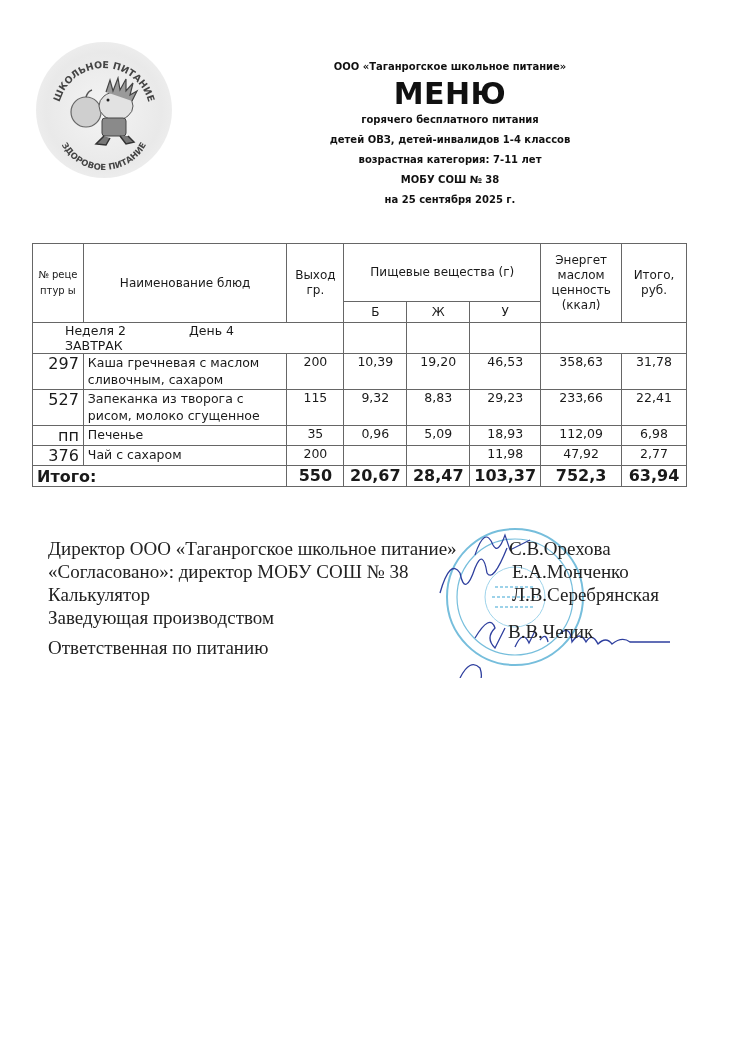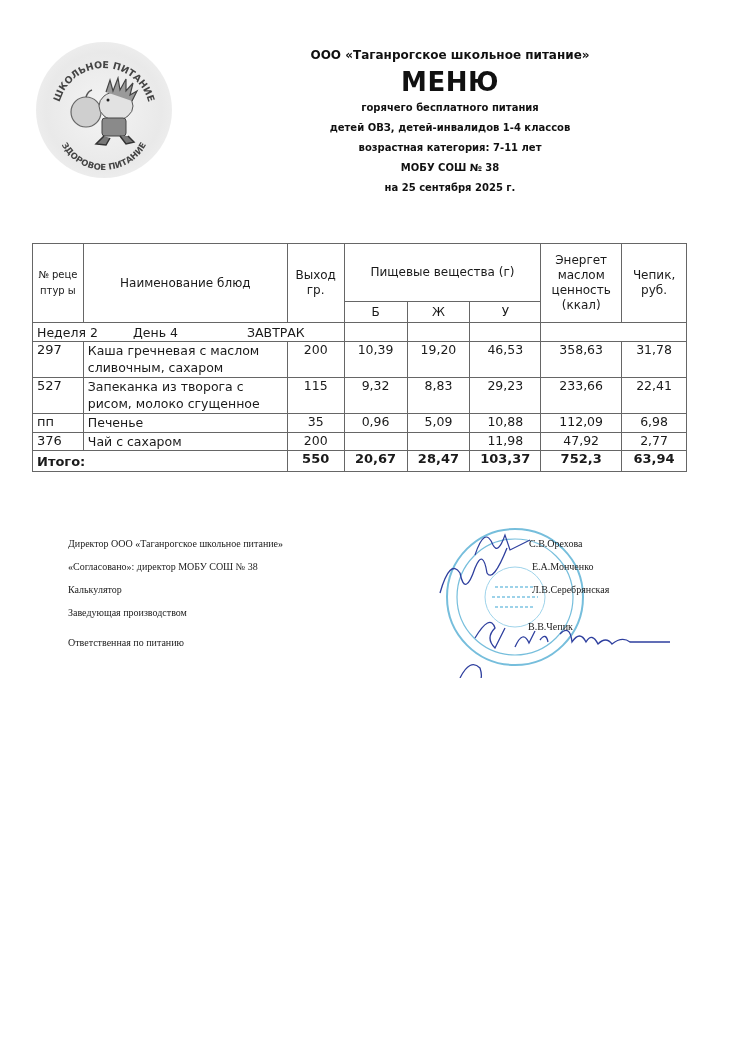--- a/index.html
+++ b/index.html
@@ -9,43 +9,43 @@
   }
   .logo {
     position: absolute; left: 36px; top: 42px; width: 136px; height: 136px; border-radius: 50%;
     background: radial-gradient(circle, #f4f4f4 0%, #e9e9e9 60%, #f6f6f6 100%);
   }
   .logo svg { width: 136px; height: 136px; }
   .header {
     position: absolute; left: 240px; top: 44px; width: 420px; text-align: center;
     font-family: "DejaVu Sans", sans-serif; font-weight: bold; color: #111;
   }
-  .header .org { font-size: 12px; line-height: 22px; }
-  .header .title { font-size: 26px; line-height: 32px; letter-spacing: 0.5px; }
+  .header .org { font-size: 10px; line-height: 22px; margin-top: 12px; }
+  .header .title { font-size: 30px; line-height: 32px; letter-spacing: 0.5px; }
   .header .line { font-size: 10px; line-height: 20px; }
   table.menu {
     position: absolute; left: 32px; top: 243px; width: 655px; border-collapse: collapse;
     font-family: "DejaVu Sans", sans-serif; font-size: 12.5px; color: #1a1a1a;
   }
   table.menu td, table.menu th { border: 1px solid #666; padding: 0 4px; font-weight: normal; }
   th { text-align: center; vertical-align: middle; line-height: 15px; font-size: 12px; }
   th.recipe { font-size: 10px; line-height: 16px; width: 42px; padding: 2px; }
   th.name { width: 196px; }
   th.yield { width: 48px; }
   th.b, th.z, th.u { height: 20px; }
   td.num { text-align: center; vertical-align: top; }
-  td.recipe-no { font-size: 13px; text-align: left; vertical-align: top; }
+  td.recipe-no { font-size: 16px; text-align: right; vertical-align: top; }
   td.dish { vertical-align: top; line-height: 17px; }
   tr.section td { height: 18px; }
-  tr.total td { font-weight: bold; height: 20px; font-size: 13px; }
+  tr.total td { font-weight: bold; height: 20px; font-size: 16px; }
   tr.total td.total-label { font-weight: bold; }
-  .section-cell span { display: inline-block; }
+  .section-cell span { display: inline-block; margin-left: 28px; }
   .signatures {
     position: absolute; left: 48px; top: 538px; width: 620px;
-    font-family: "Liberation Serif", serif; font-size: 10px; color: #222; margin-left: 20px;
+    font-family: "Liberation Serif", serif; font-size: 19px; color: #222;
   }
   .sig-row { position: relative; height: 23px; }
   .sig-role { position: absolute; left: 0; top: 0; }
   .sig-name { position: absolute; top: 0; }
   .stamp { position: absolute; left: 440px; top: 522px; width: 150px; height: 150px; opacity: 0.85; }
   .pen { position: absolute; pointer-events: none; }
 </style>
 </head>
 <body>
 
@@ -85,21 +85,21 @@
 </div>
 
 <table class="menu">
   <thead>
     <tr style="height:58px">
       <th rowspan="2" class="recipe">№ реце птур ы</th>
       <th rowspan="2" class="name">Наименование блюд</th>
       <th rowspan="2" class="yield">Выход гр.</th>
       <th colspan="3">Пищевые вещества (г)</th>
       <th rowspan="2" style="width:72px">Энергет маслом ценность (ккал)</th>
-      <th rowspan="2" style="width:56px">Чепик, руб.</th>
+      <th rowspan="2" style="width:56px">Итого, руб.</th>
     </tr>
     <tr>
       <th class="b" style="width:54px">Б</th>
       <th class="z" style="width:54px">Ж</th>
       <th class="u" style="width:62px">У</th>
     </tr>
   </thead>
   <tbody>
     <tr class="section">
       <td colspan="3" class="section-cell">
@@ -129,21 +129,21 @@
       <td class="num">29,23</td>
       <td class="num">233,66</td>
       <td class="num">22,41</td>
     </tr>
     <tr style="height:19px">
       <td class="recipe-no">пп</td>
       <td class="dish">Печенье</td>
       <td class="num">35</td>
       <td class="num">0,96</td>
       <td class="num">5,09</td>
-      <td class="num">10,88</td>
+      <td class="num">18,93</td>
       <td class="num">112,09</td>
       <td class="num">6,98</td>
     </tr>
     <tr style="height:18px">
       <td class="recipe-no">376</td>
       <td class="dish">Чай с сахаром</td>
       <td class="num">200</td>
       <td class="num"></td>
       <td class="num"></td>
       <td class="num">11,98</td>

